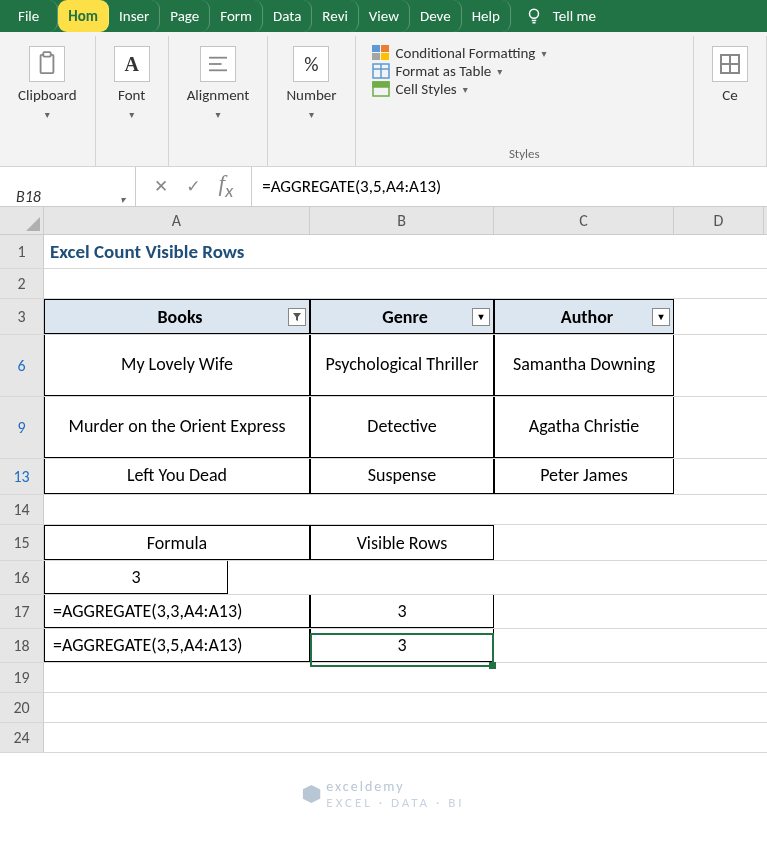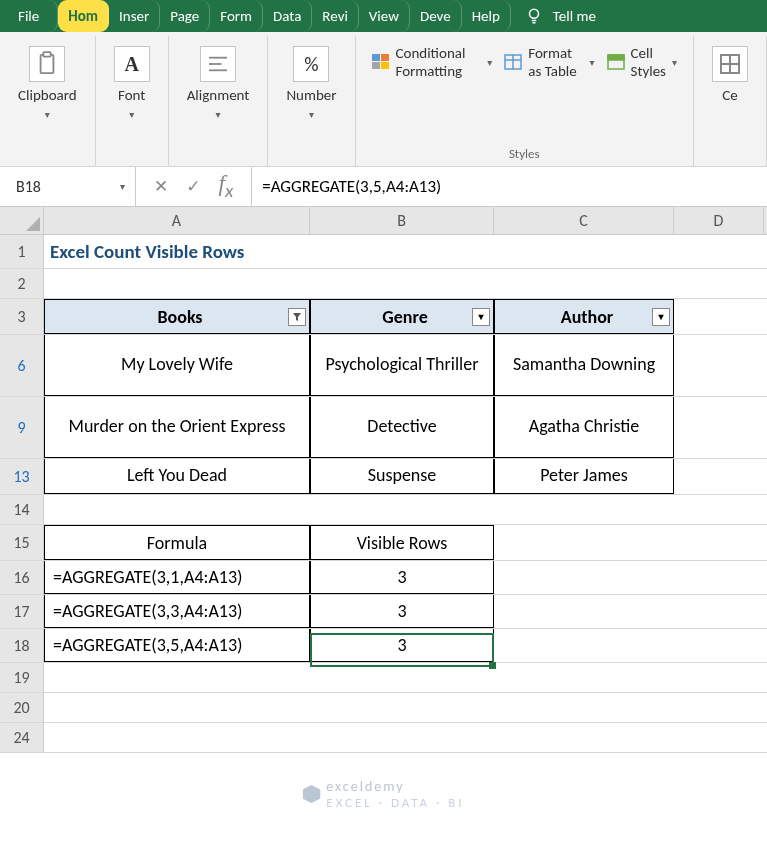--- a/index.html
+++ b/index.html
@@ -14,27 +14,27 @@
 .tellme { padding-left: 4px; }
 
 
 .ribbon { background: #f3f3f3; height: 135px; border-bottom: 1px solid #d4d4d4; display: flex; padding: 4px 0 0 0; }
 .group { border-right: 1px solid #d4d4d4; display: flex; flex-direction: column; align-items: center; justify-content: space-between; padding: 6px 10px 2px 10px; }
 .group-label { font-size: 13px; color: #666; padding: 3px 0; }
 .bigbtn { display: flex; flex-direction: column; align-items: center; gap: 4px; padding: 4px 8px; font-size: 15px; color: #333; }
 .bigbtn .glyph { width: 36px; height: 36px; display: flex; align-items: center; justify-content: center; border: 1px solid #c4c4c4; background: #fff; font-size: 20px; }
 .caret { font-size: 10px; color: #666; }
 .styles-group { flex: 1; align-items: flex-start; }
-.styles-list { display: flex; flex-direction: row; gap: 12px; font-size: 15px; color: #333; padding: 2px 6px; }
+.styles-list { display: flex; flex-direction: column; gap: 0; font-size: 15px; color: #333; padding: 2px 6px; }
 .styles-list div { display: flex; align-items: center; gap: 6px; }
 .mini-icon { width: 18px; height: 16px; display: inline-flex; }
 
 
 .fbar { display: flex; align-items: center; height: 40px; border-bottom: 1px solid #ccc; background: #fff; }
-.namebox { width: 130px; padding: 0 10px; font-size: 16px; color: #333; border-right: 1px solid #ccc; display: flex; align-items: center; justify-content: space-between; height: 100%; margin-left: 6px; }
+.namebox { width: 130px; padding: 0 10px; font-size: 16px; color: #333; border-right: 1px solid #ccc; display: flex; align-items: flex-end; justify-content: space-between; height: 100%; margin-left: 6px; font-style: italic; }
 .fbar-btns { display: flex; gap: 18px; padding: 0 18px; height: 100%; align-items: center; color: #888; font-size: 17px; }
 .fbar-btns span { cursor: pointer; }
 .fx { font-style: italic; font-family: 'Times New Roman', serif; font-size: 23px; }
 .formula-input { flex: 1; padding: 0 10px; font-size: 17px; border: none; outline: none; }
 
 
 .grid { position: relative; }
 .colheads { display: flex; background: #e6e6e6; height: 28px; border-bottom: 1px solid #ccc; }
 .corner { width: 44px; border-right: 1px solid #ccc; background: #e6e6e6; position: relative; }
 .corner::after { content: ""; position: absolute; right: 3px; bottom: 3px; border: 7px solid transparent; border-right-color: #b0b0b0; border-bottom-color: #b0b0b0; }
@@ -282,21 +282,20 @@
   <div class="row" style="height:36px">
     <div class="rh">15</div>
     <div class="cell cA fsec-h" style="justify-content:center">Formula</div>
     <div class="cell cB fsec-h" style="justify-content:center">Visible Rows</div>
     <div class="cell cC"></div>
       <div class="cell cD"></div>
   </div>
 
   <div class="row" style="height:34px">
     <div class="rh">16</div>
-    <div class="cell cA fsec-c">=AGGREGATE(3,1,A4:A13)</div>
     <div class="cell cB fsec-c">3</div>
     <div class="cell cC"></div>
       <div class="cell cD"></div>
   </div>
 
   <div class="row" style="height:34px">
     <div class="rh">17</div>
     <div class="cell cA fsec-c">=AGGREGATE(3,3,A4:A13)</div>
     <div class="cell cB fsec-c">3</div>
     <div class="cell cC"></div>

